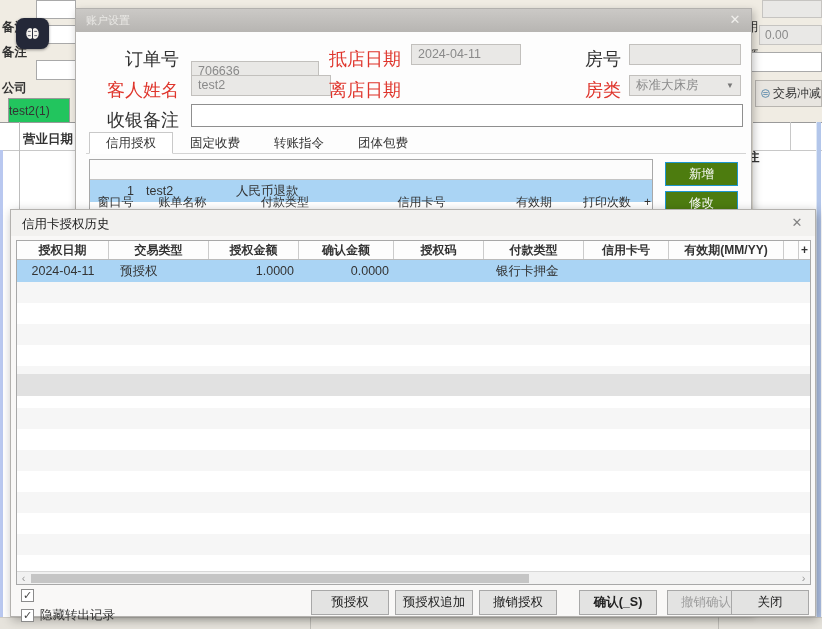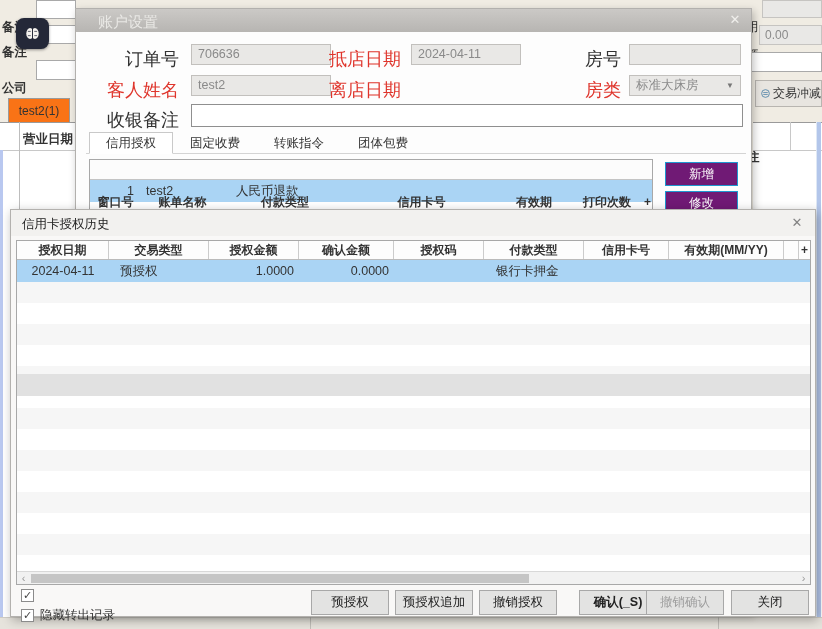--- a/index.html
+++ b/index.html
@@ -7,64 +7,64 @@
   .screen { position:relative; width:822px; height:629px; background:#f0ece3; overflow:hidden;
             font-size:12px; color:#333; }
   .abs { position:absolute; }
 
   
   .bg-label { font-weight:bold; color:#333; font-size:12.5px;margin-top:16px; }
   .bg-input { background:#fff; border:1px solid #a9a9a9; }
   .bg-input-gray { background:#e9e8e6; border:1px solid #c6c4c1; color:#8a8a8a; padding:2px 5px; font-size:12px; }
   .brain-badge { left:16px; top:18px; width:33px; height:31px; background:#242838; border-radius:8px;
                  display:flex; align-items:center; justify-content:center; box-shadow:0 1px 3px rgba(0,0,0,.4); }
-  .acct-tab { left:8px; top:98px; width:62px; height:25px; background:#f97316;
-              border:1px solid #9a9a9a; border-bottom:none; display:flex; align-items:center; justify-content:center; }
+  .acct-tab { left:8px; top:98px; width:62px; height:25px; background:#22c55e;
+              border:1px solid #9a9a9a; border-bottom:none; display:flex; align-items:center; justify-content:flex-start; }
   .bg-left-panel { left:0; top:122px; width:75px; height:507px; background:#fff; border-top:1px solid #9a9a9a; }
   .bg-vline-left { left:19px; top:122px; width:1px; height:507px; background:#bdbdbd; }
   .bg-bizdate { left:23px; top:131px; font-weight:bold; font-size:12.5px; }
   .bg-header-underline { left:0; top:150px; width:75px; height:1px; background:#c8c8c8; }
   .bg-bluestripe-left { left:0; top:150px; width:3px; height:479px; background:#b9c8f0; }
   .bg-right-panel { left:753px; top:122px; width:69px; height:495px; background:#fff; border-top:1px solid #9a9a9a; }
   .bg-right-underline { left:753px; top:150px; width:69px; height:1px; background:#c8c8c8; }
   .bg-right-vline { left:790px; top:122px; width:1px; height:28px; background:#c8c8c8; }
   .bg-bluestripe-right { left:816px; top:122px; width:5px; height:495px; background:#b3c6ea; border-left:1px solid #dfe8f5; }
   .reverse-btn { left:755px; top:80px; width:67px; height:27px; background:#e8e5e0; border:1px solid #b8b5b0;
                  display:flex; align-items:center; gap:3px; padding-left:5px; overflow:hidden; white-space:nowrap; font-size:12px; }
   .bottom-strip { left:0; top:617px; width:822px; height:12px; background:#e6e3dc; border-top:1px solid #cfccc5; }
   .bstrip-line1 { left:310px; top:617px; width:1px; height:12px; background:#c0beb8; }
   .bstrip-line2 { left:718px; top:617px; width:1px; height:12px; background:#c0beb8; }
 
   
   .dlg-account { left:75px; top:8px; width:677px; height:605px; background:#fdfdfd;
                  border:1px solid #b2b0ad; box-shadow:2px 3px 8px rgba(0,0,0,.25); z-index:5; }
   .dlg-account .titlebar { position:absolute; left:0; top:0; right:0; height:23px;
                  background:linear-gradient(#cbc9c6,#b7b5b2); }
-  .dlg-account .title { position:absolute; left:22px; top:4px; color:#e9e8e5; font-size:15px; }
+  .dlg-account .title { position:absolute; left:10px; top:4px; color:#e9e8e5; font-size:11px; }
   .dlg-account .close { position:absolute; right:8px; top:3px; color:#f0efec; font-size:13px; width:16px; text-align:center; }
   .fld-label { position:absolute; font-size:18px; text-align:right; color:#333; }
   .fld-label.red { color:#df352c; }
   .fld-input { position:absolute; height:21px; background:#e9e8e6; border:1px solid #c2c0bd; color:#8a8a8a;
                padding:2px 6px; font-size:12.5px; }
   .fld-input.white { background:#fff; border:1px solid #8f8f8f; color:#333; }
   .fld-select { display:flex; justify-content:space-between; align-items:center; }
   .fld-select .arrow { color:#777; font-size:8px; }
   .tabs { position:absolute; left:13px; top:123px; height:22px; display:flex; }
   .tab { width:84px; height:22px; display:flex; align-items:center; justify-content:center; font-size:12.5px; }
   .tab.active { background:#fff; border:1px solid #c9c9c9; border-bottom:1px solid #fff; position:relative; z-index:2; }
   .tabpanel-line { position:absolute; left:10px; top:144px; width:660px; height:1px; background:#d4d4d4; }
   .acct-table { position:absolute; left:13px; top:150px; width:564px; height:160px; background:#fff; border:1px solid #a8a8a8; }
   .acct-thead { display:flex; height:20px; border-bottom:1px solid #c4c4c4; background:#fcfcfc; }
-  .acct-thead .th { font-weight:bold; font-size:12px; display:flex; align-items:center; justify-content:center;
+  .acct-thead .th { font-weight:normal; font-size:12px; display:flex; align-items:center; justify-content:center;
                     border-right:1px solid #d8d8d8;margin-top:42px; }
   .acct-row { display:flex; height:22px; background:#aad4f4; align-items:center; font-size:12.5px; }
   .c1{width:52px;} .c2{width:82px;} .c3{width:123px;} .c4{width:150px;} .c5{width:75px;} .c6{width:71px;} .cplus{width:9px;}
   .acct-row .c1 { text-align:right; padding-right:8px; }
   .acct-row .c2 { padding-left:4px; } .acct-row .c3 { padding-left:12px; }
-  .side-btn { position:absolute; left:589px; width:73px; height:24px; background:#701a75; color:#fff;
+  .side-btn { position:absolute; left:589px; width:73px; height:24px; background:#4d7c0f; color:#fff;
               display:flex; align-items:center; justify-content:center; font-size:12.5px; border:1px solid #1f97d0; }
 
   
   .dlg-history { left:10px; top:209px; width:806px; height:408px; background:#f9f8f7;
                  border:1px solid #b3b1ae; box-shadow:2px 3px 10px rgba(0,0,0,.3); z-index:10; }
   .dlg-history .titlebar { position:absolute; left:0; top:0; right:0; height:26px; background:#f2f1ef; }
   .dlg-history .title { position:absolute; left:11px; top:6px; font-size:12.5px; color:#222; }
   .dlg-history .close { position:absolute; right:10px; top:5px; color:#838383; font-size:13px; width:16px; text-align:center; }
   .hist-table { position:absolute; left:5px; top:30px; width:795px; height:345px; background:#fff; border:1px solid #a8a8a8; }
   .hist-thead { display:flex; height:19px; border-bottom:1px solid #bbb; background:#fdfdfd; }
@@ -147,21 +147,21 @@
   <div class="abs bstrip-line1"></div>
   <div class="abs bstrip-line2"></div>
 
   <div class="abs dlg-account">
     <div class="titlebar">
       <div class="title">账户设置</div>
       <div class="close">✕</div>
     </div>
 
     <div class="fld-label" style="left:28px; top:38px; width:75px;">订单号</div>
-    <div class="fld-input" style="left:115px; top:35px; width:140px;">706636</div>
+    <div class="fld-input" style="left:115px; top:52px; width:128px;">706636</div>
     <div class="fld-label red" style="left:250px; top:38px; width:75px;">抵店日期</div>
     <div class="fld-input" style="left:335px; top:35px; width:110px;">2024-04-11</div>
     <div class="fld-label" style="left:485px; top:38px; width:60px;">房号</div>
     <div class="fld-input" style="left:553px; top:35px; width:112px;"></div>
 
     <div class="fld-label red" style="left:28px; top:69px; width:75px;">客人姓名</div>
     <div class="fld-input" style="left:115px; top:66px; width:140px;">test2</div>
     <div class="fld-label red" style="left:250px; top:69px; width:75px;">离店日期</div>
     <div class="fld-label red" style="left:485px; top:69px; width:60px;">房类</div>
     <div class="fld-input fld-select" style="left:553px; top:66px; width:112px;">
@@ -248,17 +248,17 @@
     </div>
     <div class="chk-row" style="top:397px;">
       <div class="chk-box">✓</div>
       <span>隐藏转出记录</span>
     </div>
 
     <div class="hbtn" style="left:300px;">预授权</div>
     <div class="hbtn" style="left:384px;">预授权追加</div>
     <div class="hbtn" style="left:468px;">撤销授权</div>
     <div class="hbtn" style="left:568px;font-weight:bold;">确认(_S)</div>
-    <div class="hbtn disabled" style="left:635px;">撤销确认</div>
+    <div class="hbtn disabled" style="left:656px;">撤销确认</div>
     <div class="hbtn" style="left:720px;">关闭</div>
   </div>
 
 </div>
 
 </body></html>

